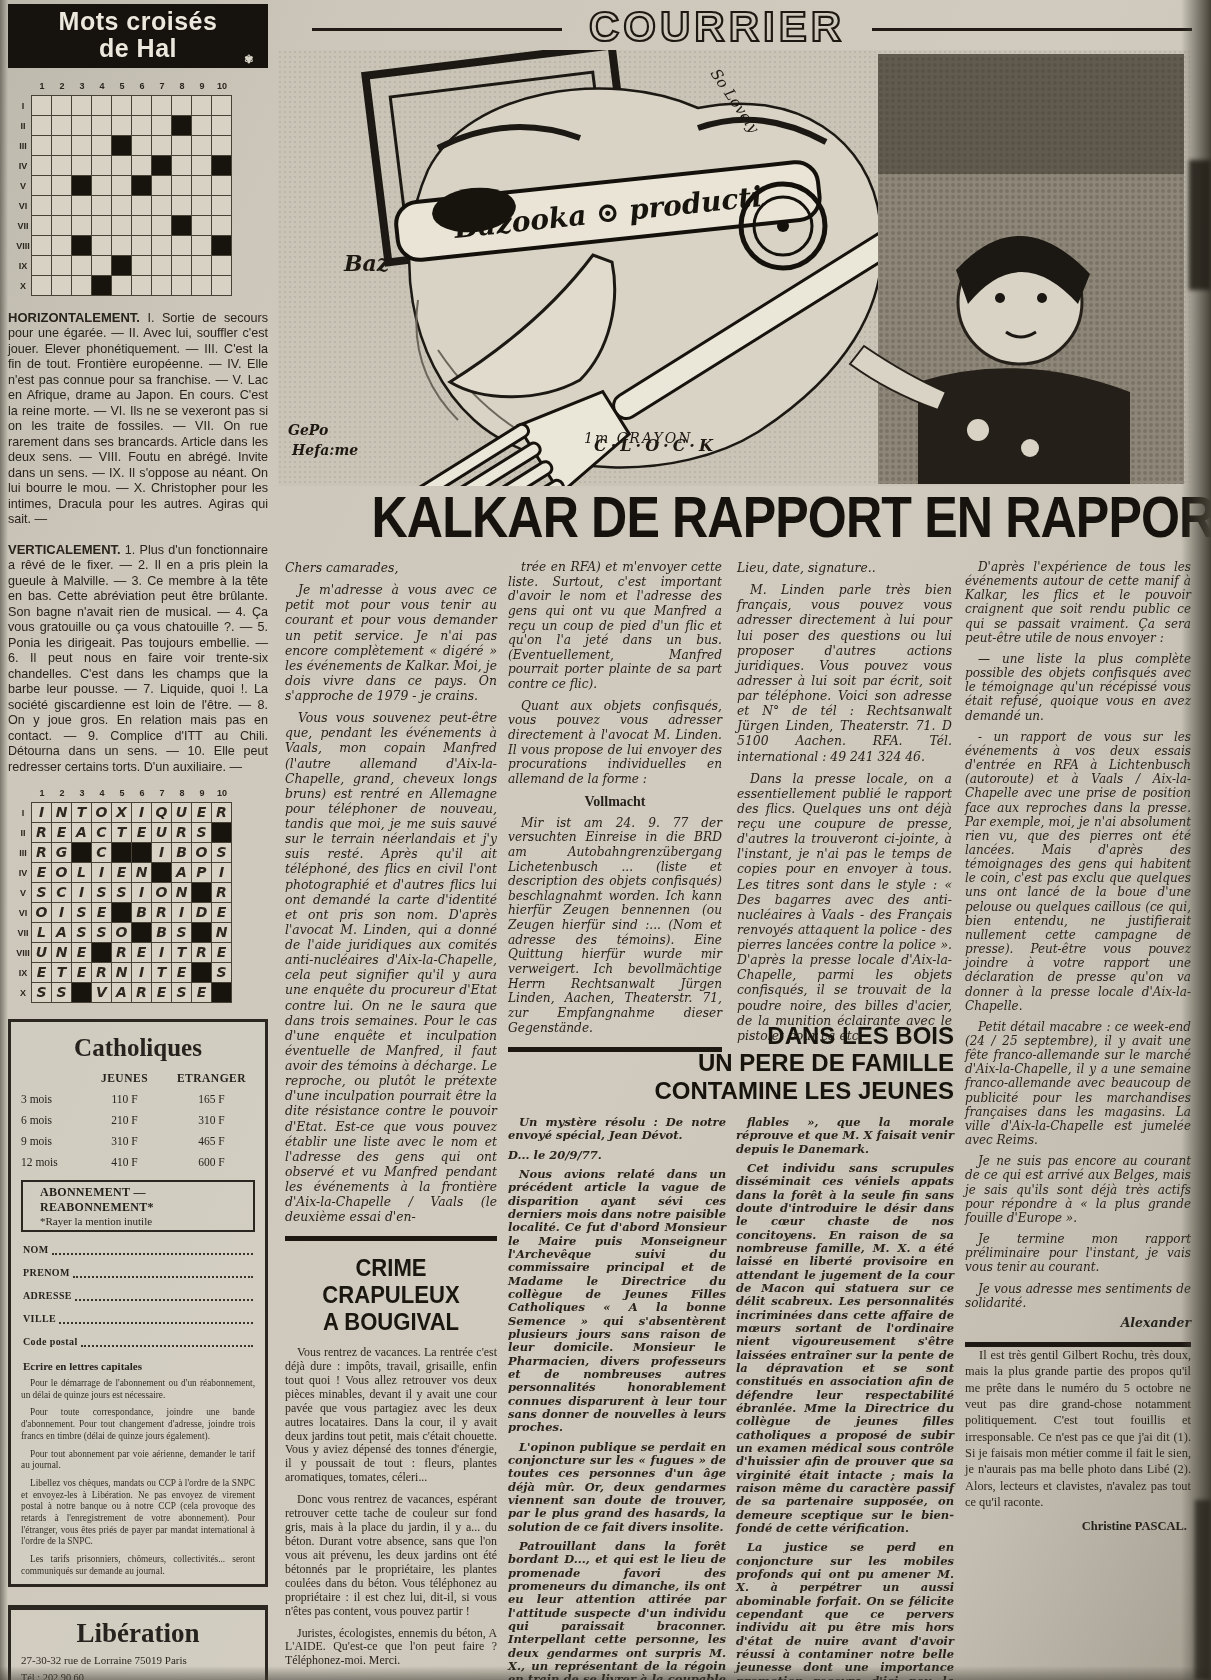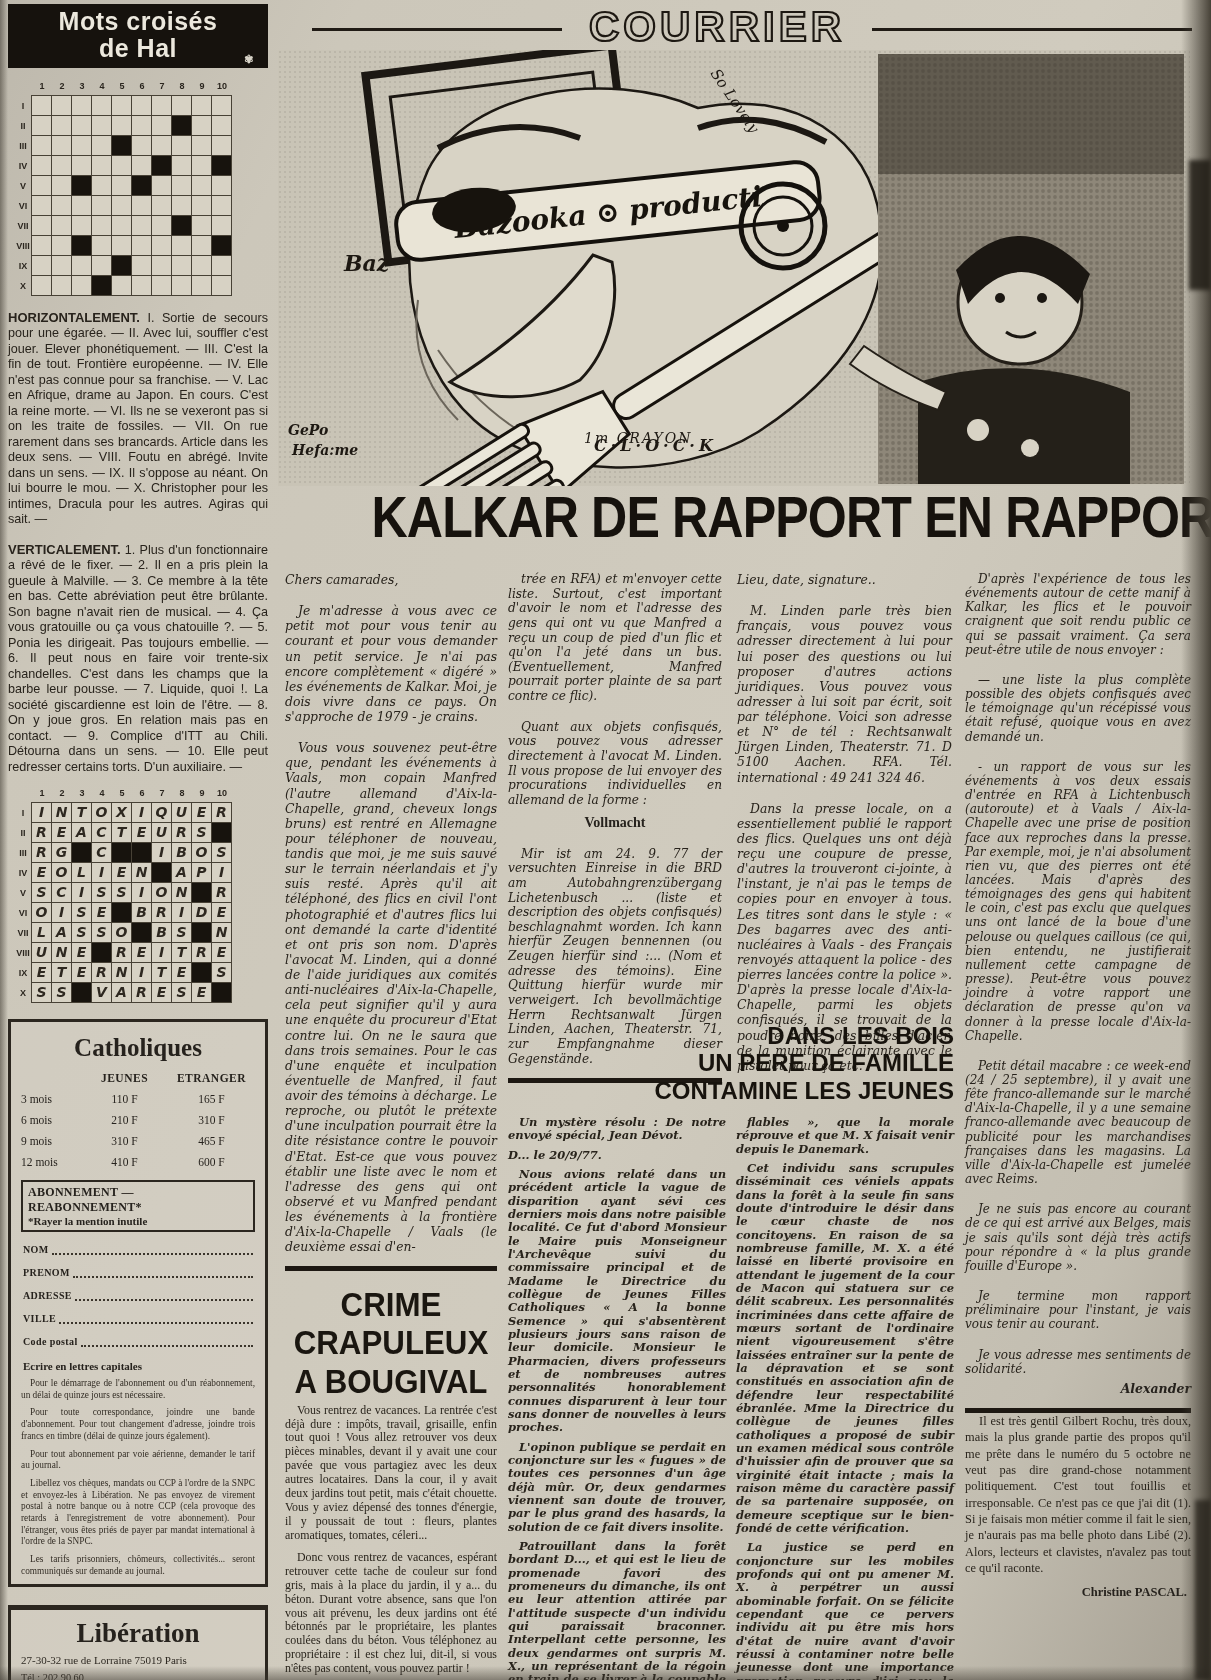--- a/index.html
+++ b/index.html
@@ -31,23 +31,23 @@
     font-size:14px;line-height:19px;text-align:center;color:#2e2820;}
   .xw-cell.blk{background:#17130d;}
   .clues{margin-top:14px;font-size:12.6px;line-height:1.23;text-align:justify;color:#28231c;}
   .clues b{font-size:13px;}
   .abo-box{margin-top:16px;border:3px solid #2b261f;padding:10px 10px 6px;background:rgba(218,213,203,.35);}
   .abo-title{font-family:"Liberation Serif",serif;font-weight:bold;font-size:25px;text-align:center;margin:2px 0 10px;}
   .abo-table{display:grid;grid-template-columns:60px 1fr 1fr;font-family:"Liberation Serif",serif;
     font-size:11.5px;row-gap:9px;align-items:center;}
   .abo-table .hd{font-weight:bold;text-align:center;font-size:11.5px;letter-spacing:.5px;}
   .abo-table .c{text-align:center;}
-  .abo-inner{border:2px solid #2b261f;margin:12px 0 10px;padding:3px 5px;font-family:"Liberation Serif",serif;}
+  .abo-inner{border:2px solid #2b261f;margin:12px 0 10px;padding:3px 17px;font-family:"Liberation Serif",serif;}
   .abo-inner .t{font-weight:bold;font-size:12px;letter-spacing:.3px;}
-  .abo-inner .n{font-weight:bold;font-size:11px;}
+  .abo-inner .n{font-weight:normal;font-size:11px;}
   .field{display:flex;align-items:flex-end;margin:12px 2px 0;font-family:"Liberation Serif",serif;
     font-weight:bold;font-size:10px;letter-spacing:.4px;}
   .field .dots{flex:1;border-bottom:2px dotted #3a342b;height:9px;margin-left:3px;}
   .capnote{font-family:"Liberation Serif",serif;font-weight:bold;font-size:11px;margin:13px 2px 6px;}
   .abo-notes p{font-family:"Liberation Serif",serif;font-size:9.3px;line-height:1.26;text-align:justify;
     margin:6px 0 0;text-indent:9px;color:#332d25;}
   .mast{margin-top:18px;border:3px solid #2b261f;border-top-width:5px;padding:6px 10px 10px;background:rgba(218,213,203,.3);}
   .mast-title{font-family:"Liberation Serif",serif;font-weight:bold;font-size:27px;text-align:center;margin:2px 0 4px;}
   .mast p{font-family:"Liberation Serif",serif;font-size:10.3px;line-height:1.3;margin:4px 0 0;color:#2e2922;}
   .mast p.addr{font-size:11px;}
@@ -63,32 +63,32 @@
   .kalkar{position:absolute;left:40px;top:484px;width:888px;text-align:center;white-space:nowrap;}
   .kalkar span{display:inline-block;transform:scaleX(.88);transform-origin:center;
     font-weight:bold;font-size:57px;letter-spacing:-1px;color:#16120d;}
 
   .col{position:absolute;top:556px;}
   #col1{left:13px;width:212px;}
   #col2{left:236px;width:214px;}
   #col3{left:465px;width:215px;}
   #col4{left:693px;width:226px;}
   .letter p{font-family:"DejaVu Serif",serif;font-style:italic;text-align:justify;
-    margin:16px 0 7px;text-indent:13px;color:#27221b;}
+    margin:4px 0 7px;text-indent:13px;color:#27221b;}
   #col1 .letter p{font-size:12.4px;line-height:1.22;}
   #col2 .letter p{font-size:12.2px;line-height:1.2;}
   #col3 .letter p{font-size:12.4px;line-height:1.22;}
   #col4 .letter p{font-size:12px;line-height:1.18;}
   .salutation{text-indent:0 !important;}
   .vollmacht{font-family:"Liberation Serif",serif;font-weight:bold;font-size:14px;text-align:center;margin:4px 0 6px;}
   .sig-right{font-family:"DejaVu Serif",serif;font-style:italic;font-weight:bold;text-align:right;font-size:12.5px;margin-top:-2px;}
   .thickrule{height:5px;background:#1d1812;margin:12px 0 0;}
 
-  .crime-head{font-weight:bold;font-size:34px;line-height:1.12;text-align:center;
-    margin:14px 0 4px;color:#1a1610;}
+  .crime-head{font-weight:bold;font-size:24px;line-height:1.12;text-align:center;
+    margin:14px 0 10px;color:#1a1610;}
   .crime-head div{transform:scaleX(.92);}
   .crime p{font-family:"Liberation Serif",serif;font-size:11.9px;line-height:1.17;text-align:justify;
     margin:0 0 8px;text-indent:12px;color:#2a251d;}
 
   #bois{position:absolute;left:236px;top:1022px;width:446px;}
   .bois-head{font-weight:bold;font-size:24px;line-height:1.14;text-align:right;color:#17130d;margin-bottom:12px;}
   .bois-cols{display:flex;gap:10px;}
   .bois-cols .bc{width:50%;}
   .bois p{font-family:"DejaVu Serif",serif;font-style:italic;font-weight:600;font-size:11.5px;
     line-height:1.16;text-align:justify;margin:0 0 6px;text-indent:11px;color:#28231b;}

